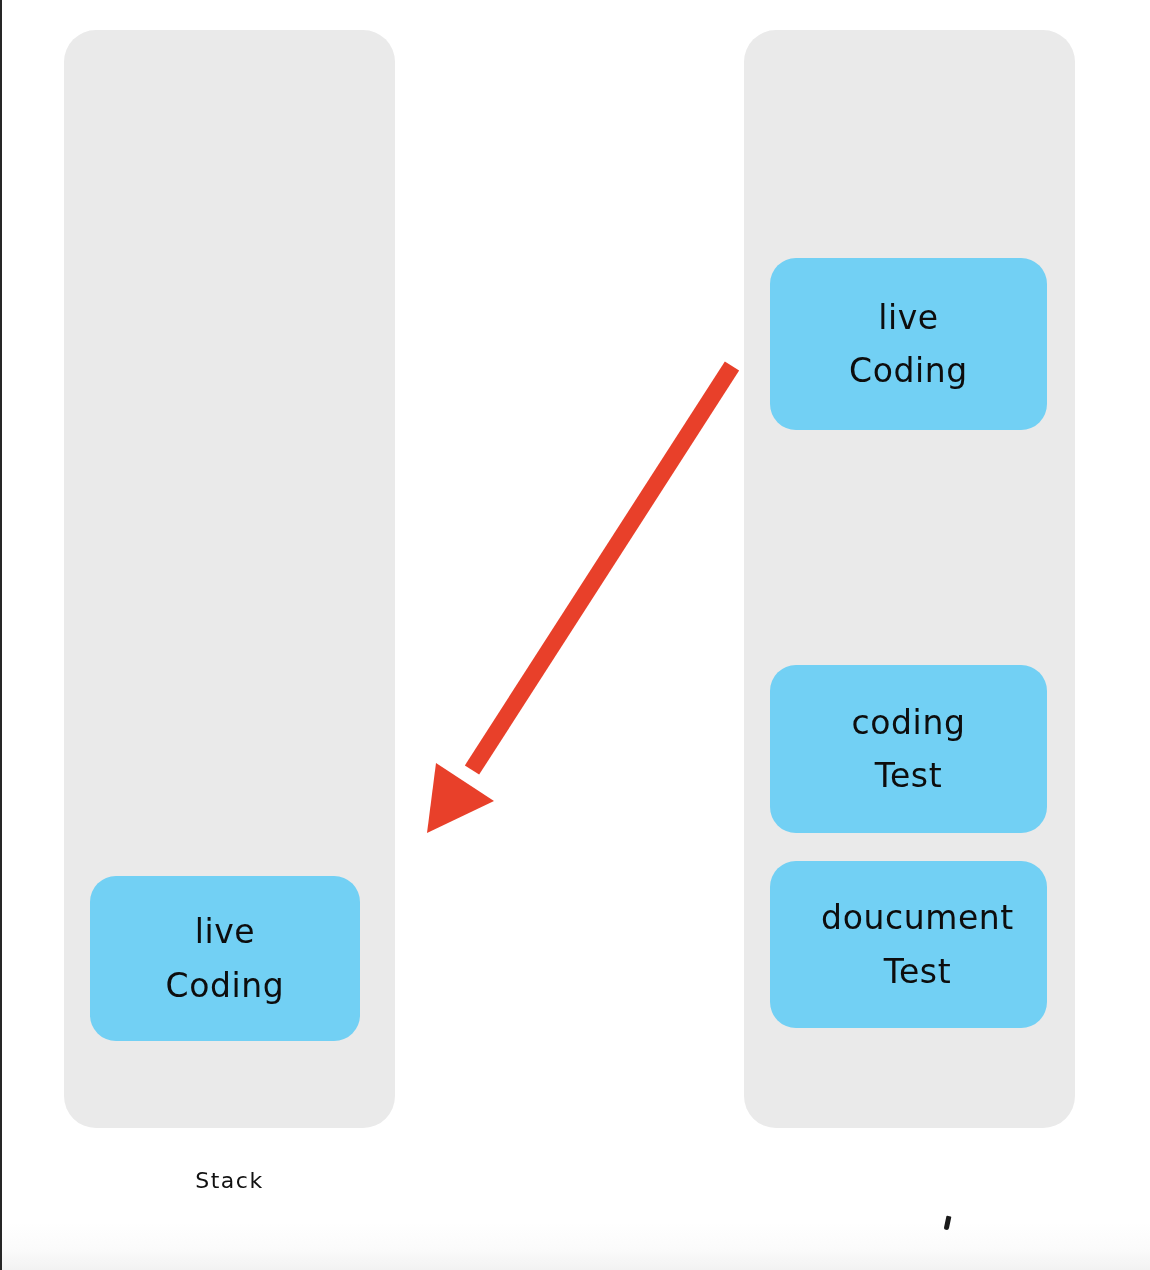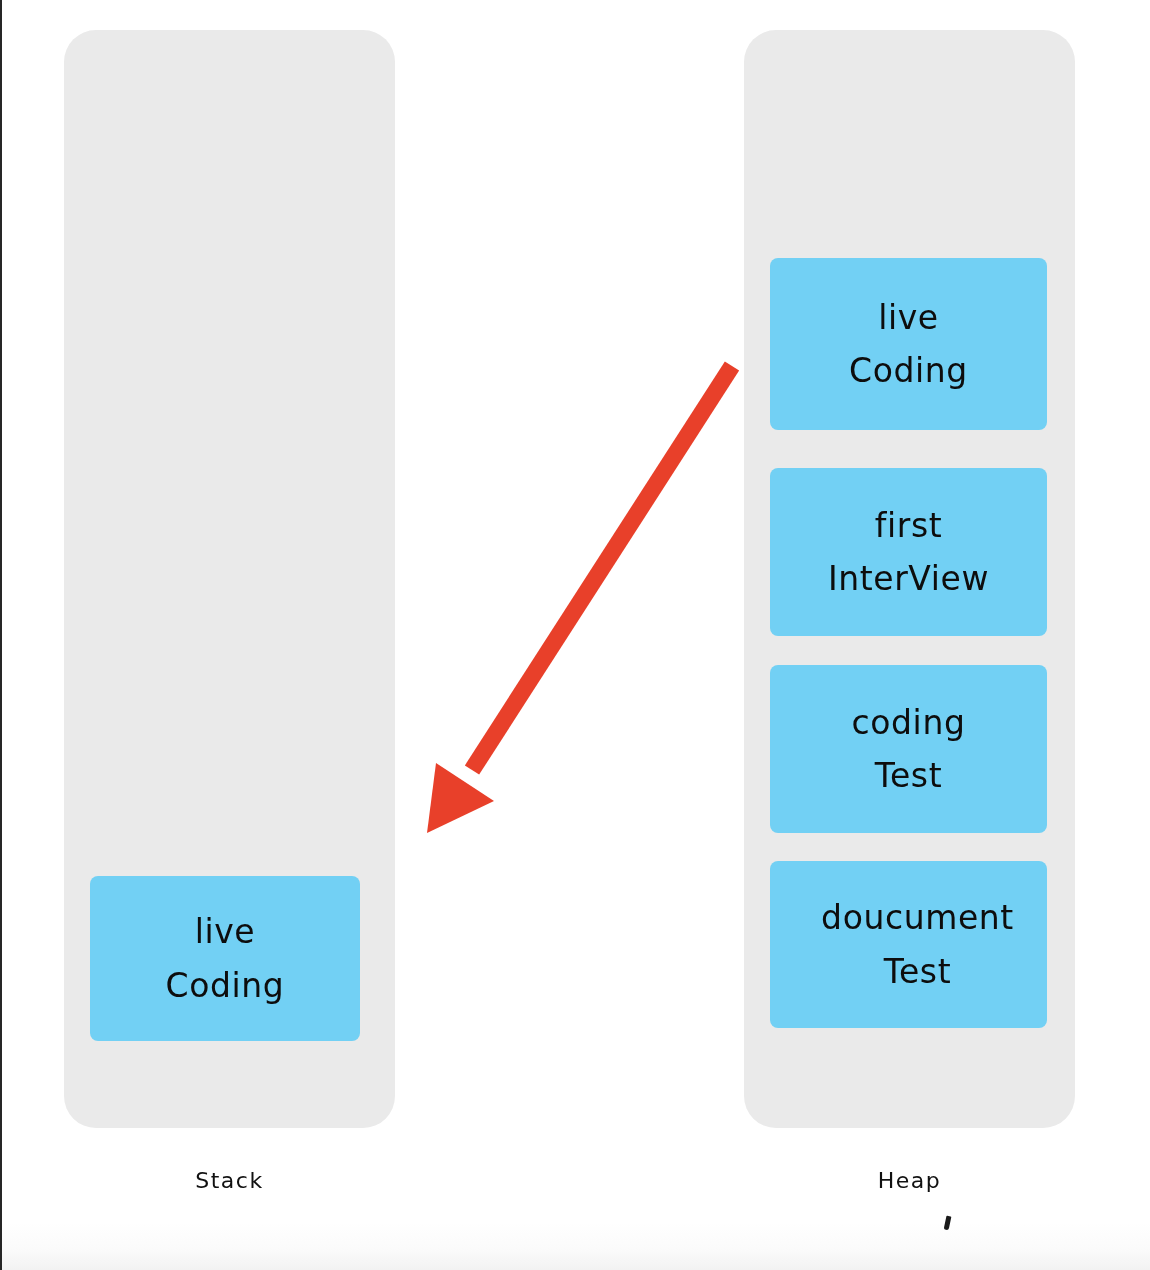--- a/index.html
+++ b/index.html
@@ -61,21 +61,21 @@
   #label-heap {
     left: 742px;
     top: 1168px;
     width: 331px;
   }
 
   
   .obj-box {
     position: absolute;
     background: #72D0F4;
-    border-radius: 8px;
+    border-radius: 26px;
     display: flex;
     flex-direction: column;
     align-items: center;
     justify-content: center;
     box-sizing: border-box;
     padding: 6px 10px;
   }
   .obj-line {
     font-family: "DejaVu Sans", sans-serif;
     font-size: 33px;
@@ -172,40 +172,35 @@
   <div class="obj-box" id="obj-stack-0">
     <div class="obj-line">live</div>
     <div class="obj-line">Coding</div>
   </div>
 
   <div class="obj-box" id="obj-heap-0">
     <div class="obj-line">live</div>
     <div class="obj-line">Coding</div>
   </div>
 
-  <div class="obj-box" id="obj-heap-1">
-    <div class="obj-line">first</div>
-    <div class="obj-line">InterView</div>
-  </div>
 
   <div class="obj-box" id="obj-heap-2">
     <div class="obj-line">coding</div>
     <div class="obj-line">Test</div>
   </div>
 
   <div class="obj-box" id="obj-heap-3">
     <div class="obj-line">doucument</div>
     <div class="obj-line">Test</div>
   </div>
 
   <svg id="arrow-layer" viewBox="0 0 1150 1270">
     <line x1="730" y1="366" x2="470" y2="770" stroke="#E8402A" stroke-width="17" stroke-linecap="butt"></line>
     <polygon points="425,833 434,763 492,801" fill="#E8402A"></polygon>
   </svg>
 
   <div class="region-label" id="label-stack">Stack</div>
-  <div class="region-label" id="label-heap">Heap</div>
 
   <div id="footer-divider"></div>
   <div id="footer-strip"></div>
   <div id="cursor-mark"></div>
 
 </div>
 
 </body></html>

